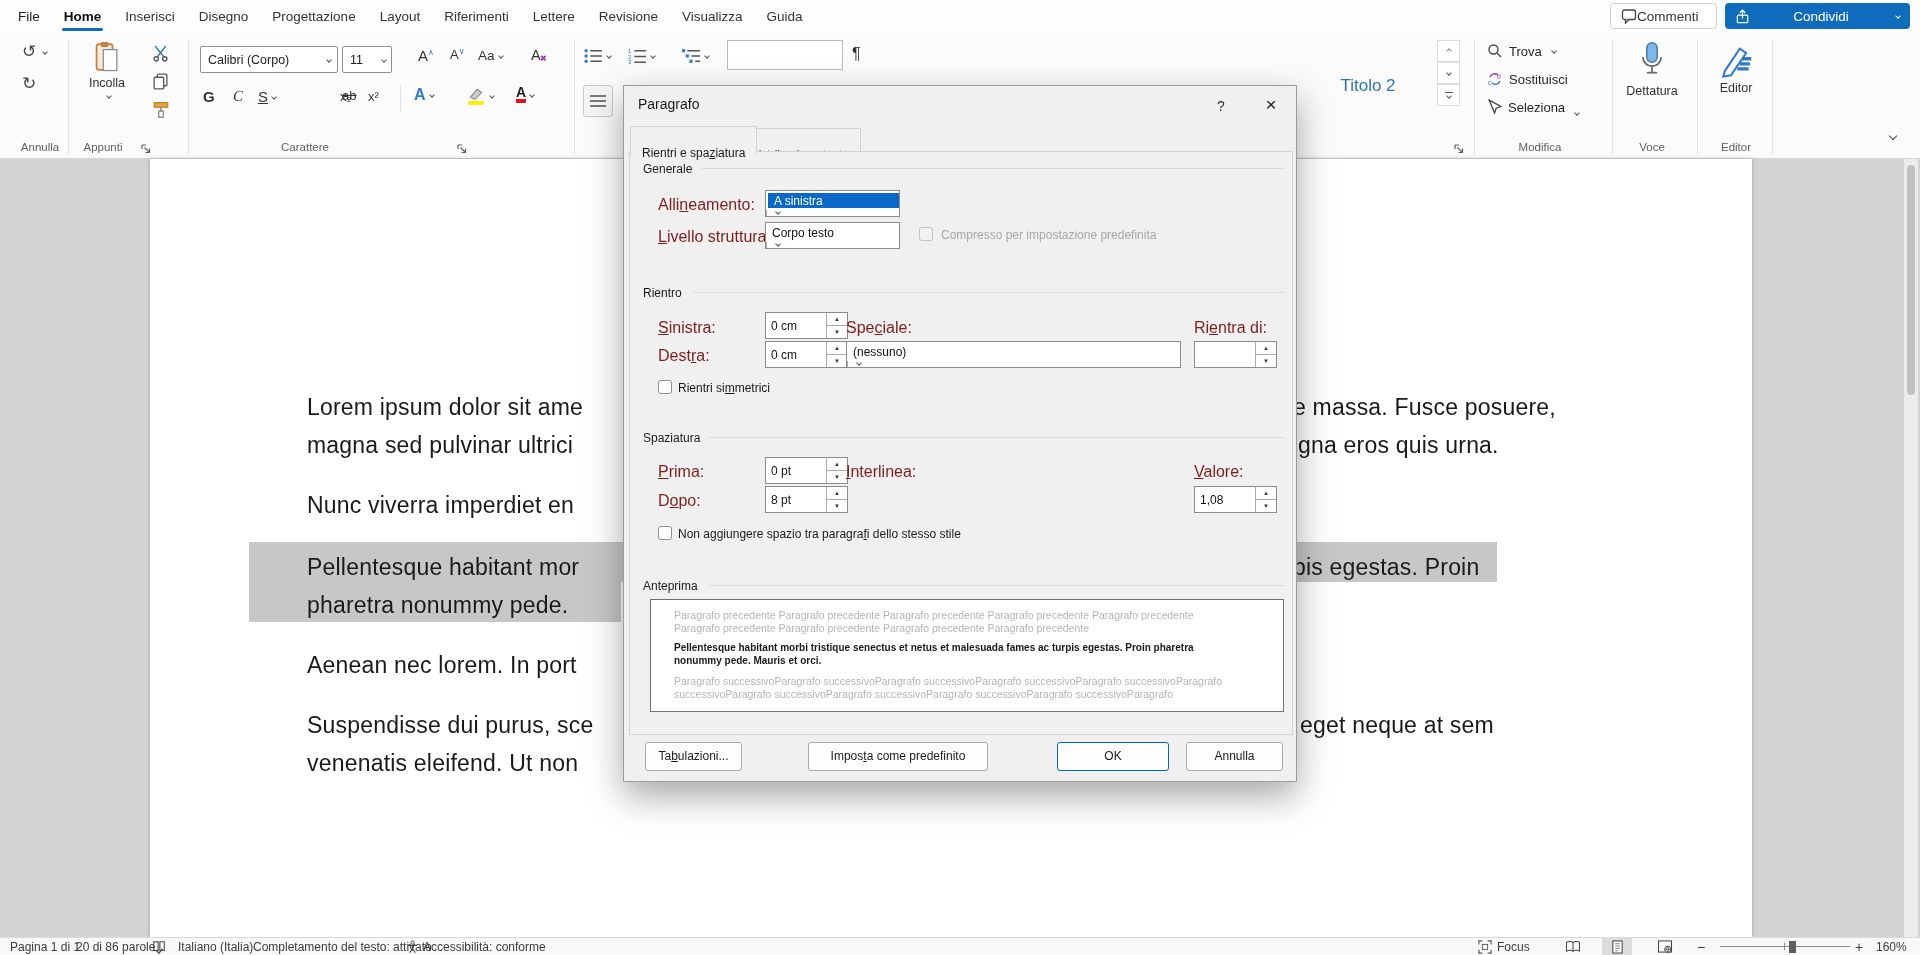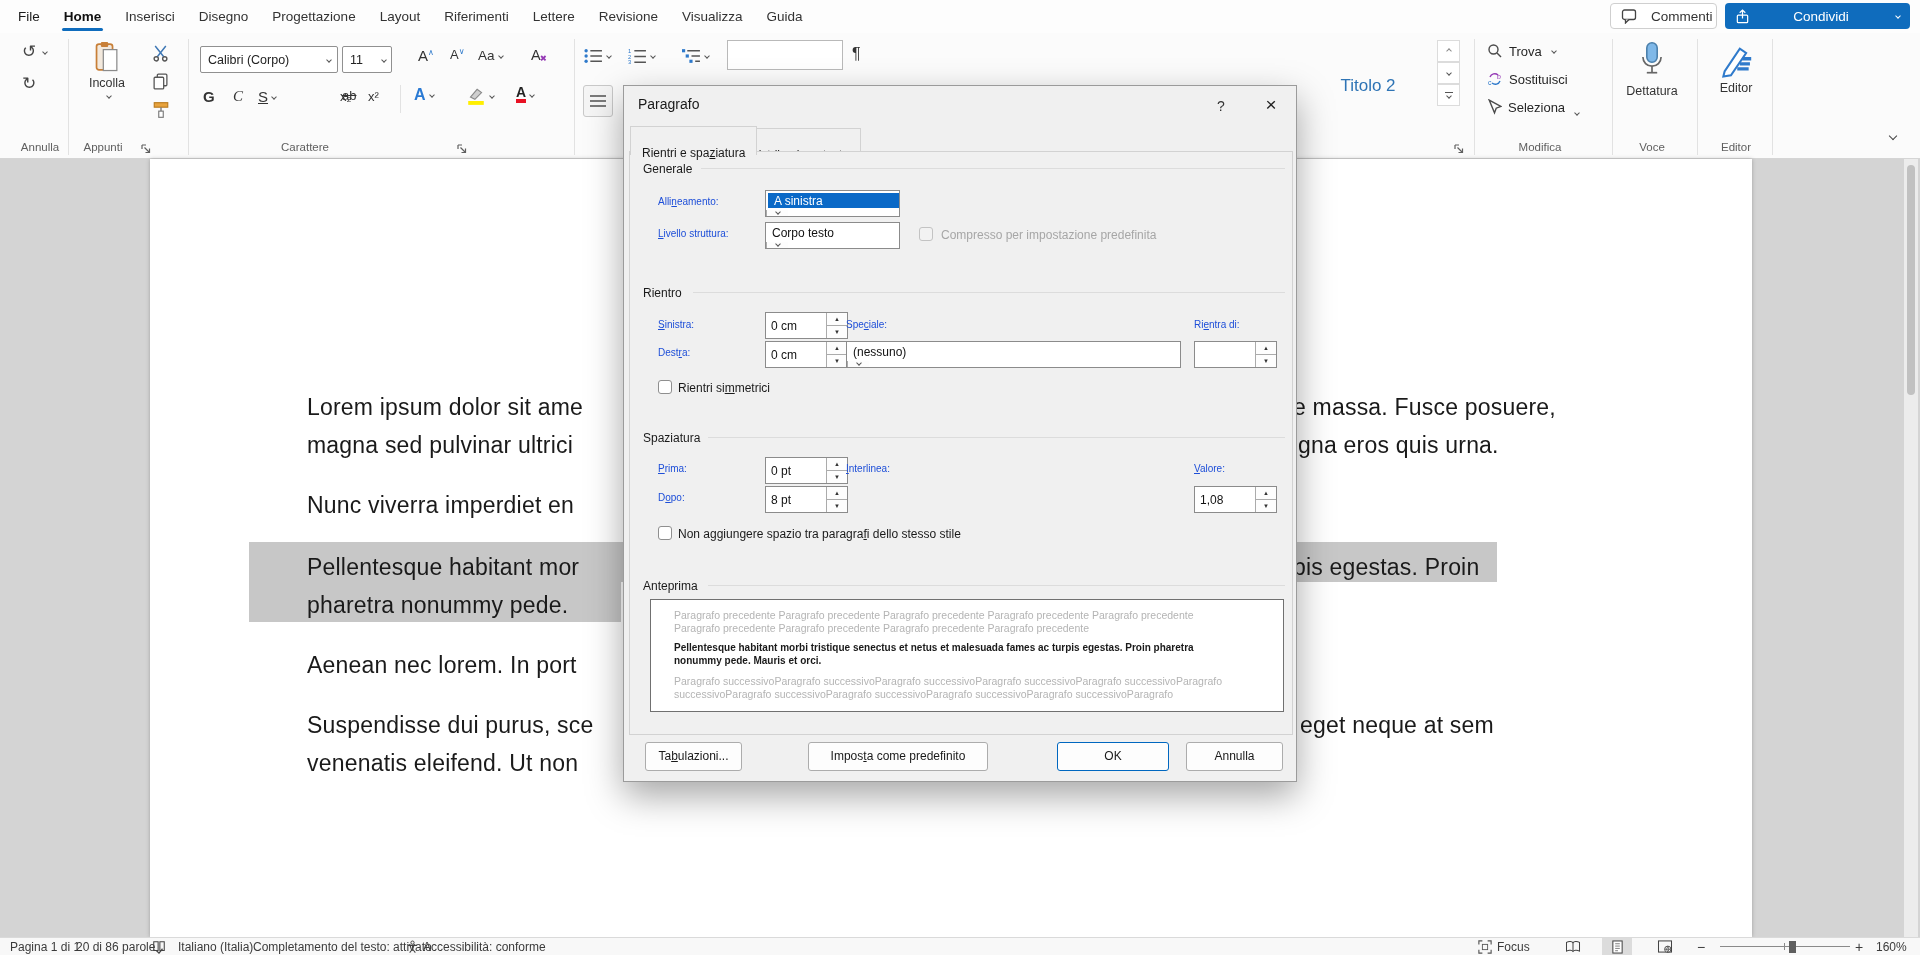--- a/index.html
+++ b/index.html
@@ -6,21 +6,21 @@
   html,body { width:1920px; height:955px; overflow:hidden; }
   body { font-family:"Liberation Sans", sans-serif; background:#fff; position:relative; color:#262626; }
   .abs { position:absolute; }
   .screen { position:absolute; inset:0; width:1920px; height:955px; background:#fbfbfb; }
 
   
   .menubar { position:absolute; left:0; top:0; width:1920px; height:33px; background:#fdfdfd; display:flex; align-items:center; }
   .menu-item { font-size:13.5px; color:#333; padding:0 4px; margin:0 8px; position:relative; height:33px; display:flex; align-items:center; cursor:default; }
   .menu-item.active { font-weight:bold; color:#111; }
   .menu-item.active::after { content:""; position:absolute; left:2px; right:2px; bottom:2px; height:3px; background:#0f6cbd; border-radius:2px; }
-  .pill-btn { position:absolute; top:3px; height:26px; border-radius:4px; display:flex; align-items:center; gap:14px; font-size:13.5px; padding:0 10px; }
+  .pill-btn { position:absolute; top:3px; height:26px; border-radius:4px; display:flex; align-items:center; gap:0; font-size:13.5px; padding:0 10px; }
   .btn-comments { left:1610px; width:107px; background:#fff; border:1px solid #cfcfcf; color:#333; }
   .btn-share { left:1725px; width:185px; background:#0f6cbd; color:#fff; justify-content:space-between; }
 
   
   .ribbon { position:absolute; left:0; top:33px; width:1920px; height:126px; background:#fbfbfb; border-bottom:1px solid #d5d5d5; }
   .vsep { position:absolute; top:6px; width:1px; height:116px; background:#e2e2e2; }
   .grp-label { position:absolute; top:108px; font-size:11.5px; color:#5f5f5f; text-align:center; }
   .ric { color:#444; font-size:17px; }
   .combo-r { position:absolute; height:27px; background:#fff; border:1px solid #909090; border-radius:2px; display:flex; align-items:center; font-size:12.5px; color:#222; padding-left:7px; }
   .combo-r .sp { flex:1; }
@@ -46,21 +46,21 @@
   
   .dialog { position:absolute; left:623px; top:85px; width:674px; height:697px; background:#f0f0f0; border:1px solid #9b9b9b; box-shadow:0 14px 34px rgba(0,0,0,.35); font-size:12px; }
   .dlg-title { position:absolute; left:14px; top:10px; font-size:14px; color:#1a1a1a; }
   .dlg-help { position:absolute; left:582px; top:8px; width:30px; height:24px; text-align:center; line-height:24px; font-size:14px; color:#333; }
   .dlg-close { position:absolute; left:624px; top:4px; width:46px; height:30px; text-align:center; line-height:30px; font-size:19px; color:#222; }
   .tab { position:absolute; height:25px; padding:14px 11px; line-height:24px; background:#f0f0f0; border:1px solid #d2d2d2; font-size:12px; color:#1a1a1a; }
   .tab.active { border-bottom:none; z-index:3; height:26px; }
   .pane { position:absolute; left:5px; top:65px; width:664px; height:584px; border:1px solid #d2d2d2; background:#f0f0f0; }
   .sec-label { position:absolute; font-size:12px; color:#1a1a1a; }
   .sec-line { position:absolute; height:1px; background:#dcdcdc; }
-  .fld-label { position:absolute; font-size:10px; color:#1d4ed8; }
+  .fld-label { position:absolute; font-size:16px; color:#7f1d1d; }
   .fld-label u, .tab u, .dlg-btn u, .chk-label u { text-decoration:underline; }
   .combo { position:absolute; height:27px; background:#fff; border:1px solid #8b8b8b; display:flex;flex-direction:column; }
   .combo .val { flex:1; font-size:12px; color:#111; padding:0 6px; display:flex; align-items:center; overflow:hidden; white-space:nowrap; }
   .combo .val.selected { background:#0a69c7; color:#fff; margin:2px 0 2px 2px; }
   .combo .arrow { width:22px; border-left:1px solid #ababab; display:flex; align-items:center; justify-content:center; background:#fdfdfd; }
   .spinfld { position:absolute; width:83px; height:27px; background:#fff; border:1px solid #8b8b8b; display:flex; }
   .spinfld .val { flex:1; font-size:12px; color:#111; padding:0 5px; display:flex; align-items:center; }
   .spinner { width:21px; border-left:1px solid #ababab; display:flex; flex-direction:column; }
   .spinner div { flex:1; display:flex; align-items:center; justify-content:center; font-size:6px; color:#333; background:#fdfdfd; }
   .spinner div:first-child { border-bottom:1px solid #ababab; }

